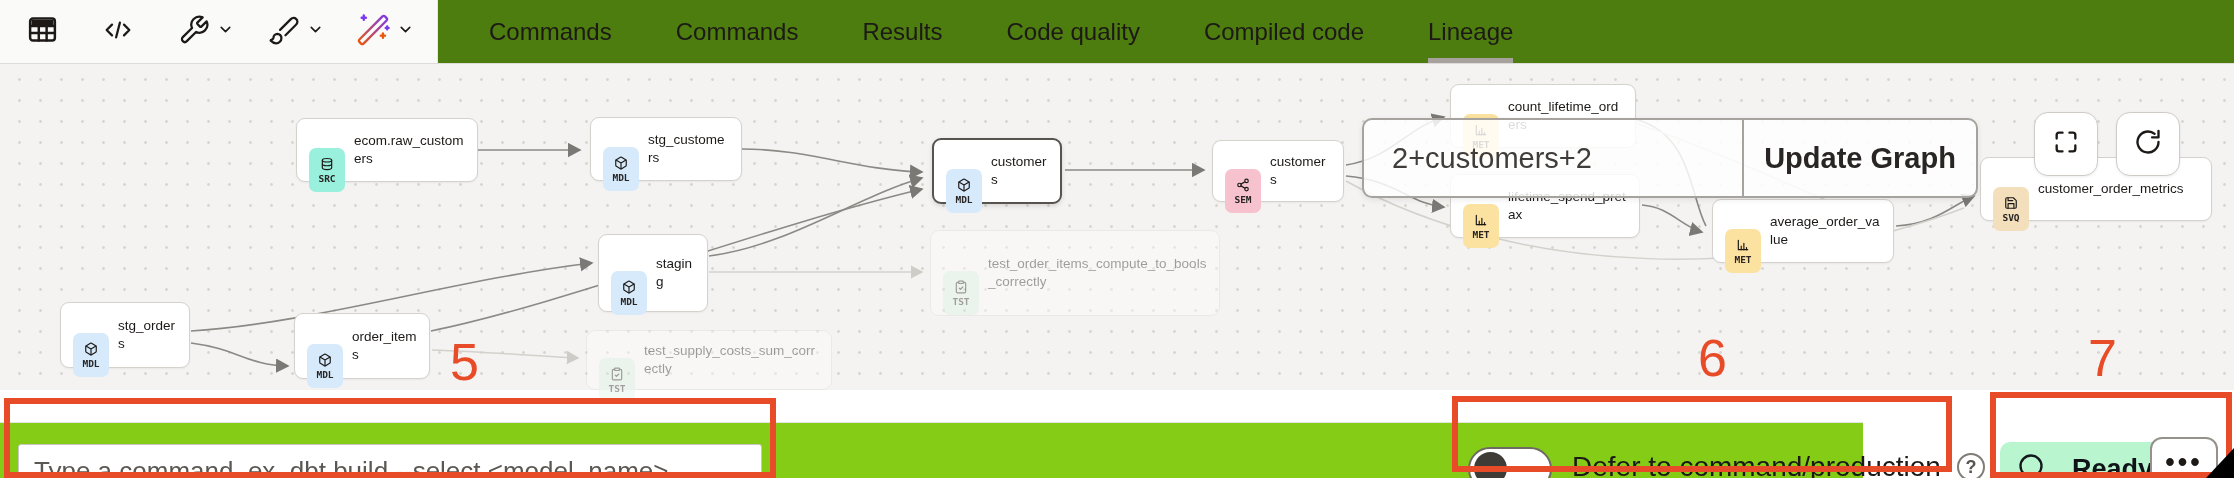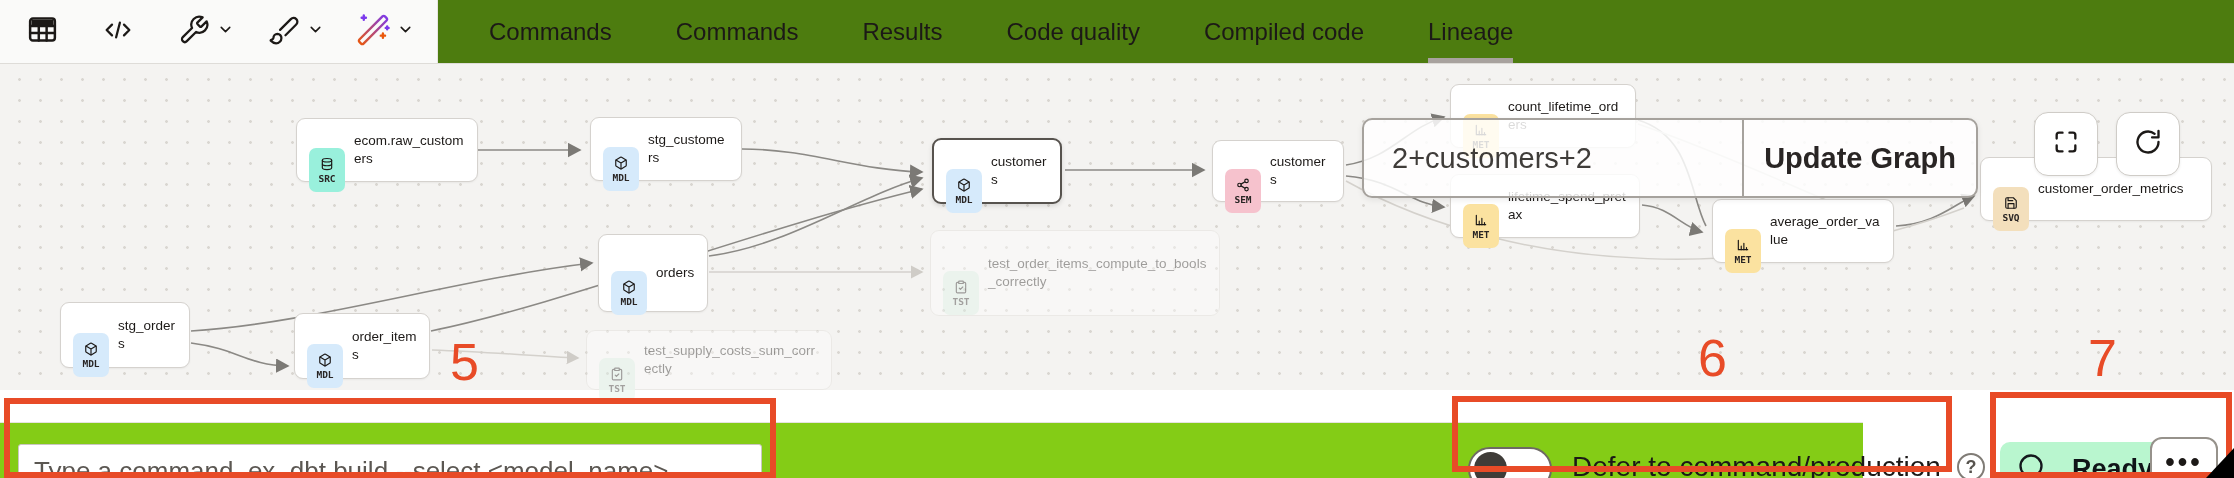--- a/index.html
+++ b/index.html
@@ -312,21 +312,21 @@
   <div class="node" style="left:598px;top:234px;width:110px;height:78px">
     <div class="badge b-MDL">
       <span class="badge-ic">
           <svg width="14" height="14" viewBox="0 0 24 24" fill="none" stroke="#1c1917" stroke-linecap="round" stroke-linejoin="round" stroke-width="2">
             <path d="M21 8a2 2 0 0 0-1-1.73l-7-4a2 2 0 0 0-2 0l-7 4A2 2 0 0 0 3 8v8a2 2 0 0 0 1 1.73l7 4a2 2 0 0 0 2 0l7-4A2 2 0 0 0 21 16Z"></path>
             <path d="m3.3 7 8.7 5 8.7-5M12 22V12"></path>
           </svg>
         </span>
       <span class="badge-t">MDL</span>
     </div>
-    <span class="node-label">orders</span>
+    <span class="node-label">staging</span>
   </div>
 
   <div class="node faded" style="left:930px;top:230px;width:290px;height:86px">
     <div class="badge b-TST">
       <span class="badge-ic">
           <svg width="14" height="14" viewBox="0 0 24 24" fill="none" stroke="#1c1917" stroke-linecap="round" stroke-linejoin="round" stroke-width="2">
             <rect x="8" y="2" width="8" height="4" rx="1"></rect>
             <path d="M16 4h2a2 2 0 0 1 2 2v14a2 2 0 0 1-2 2H6a2 2 0 0 1-2-2V6a2 2 0 0 1 2-2h2"></path>
             <path d="m9 14 2 2 4-4"></path>
           </svg>

